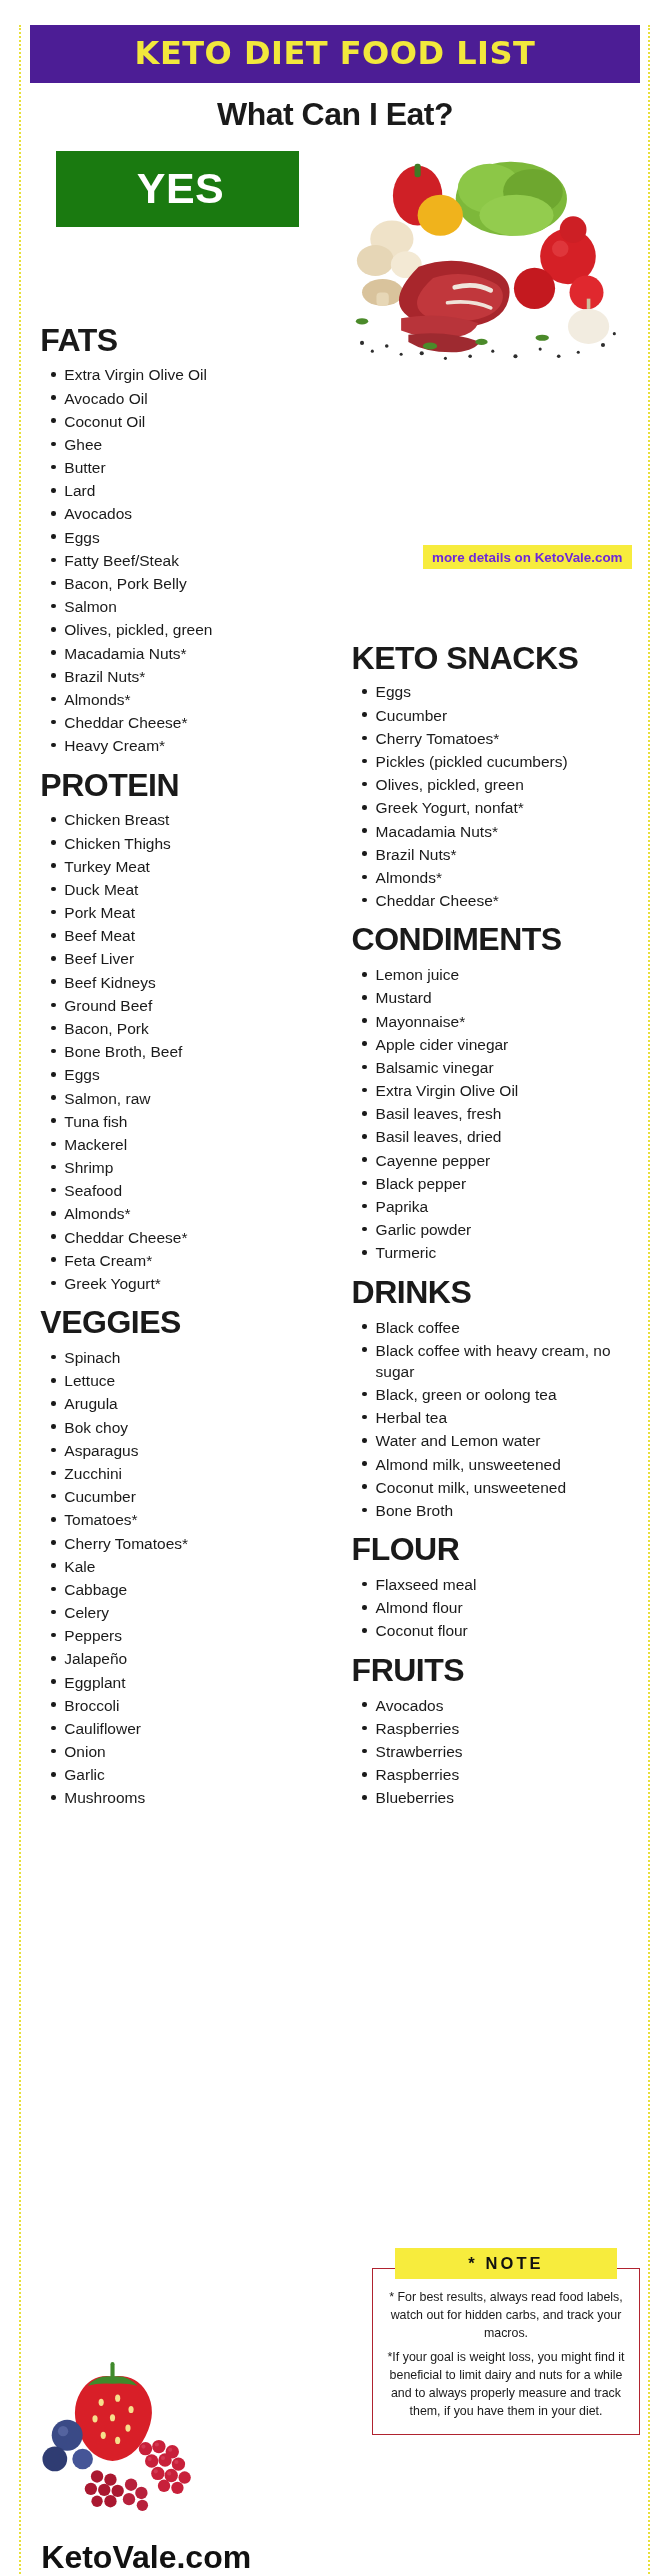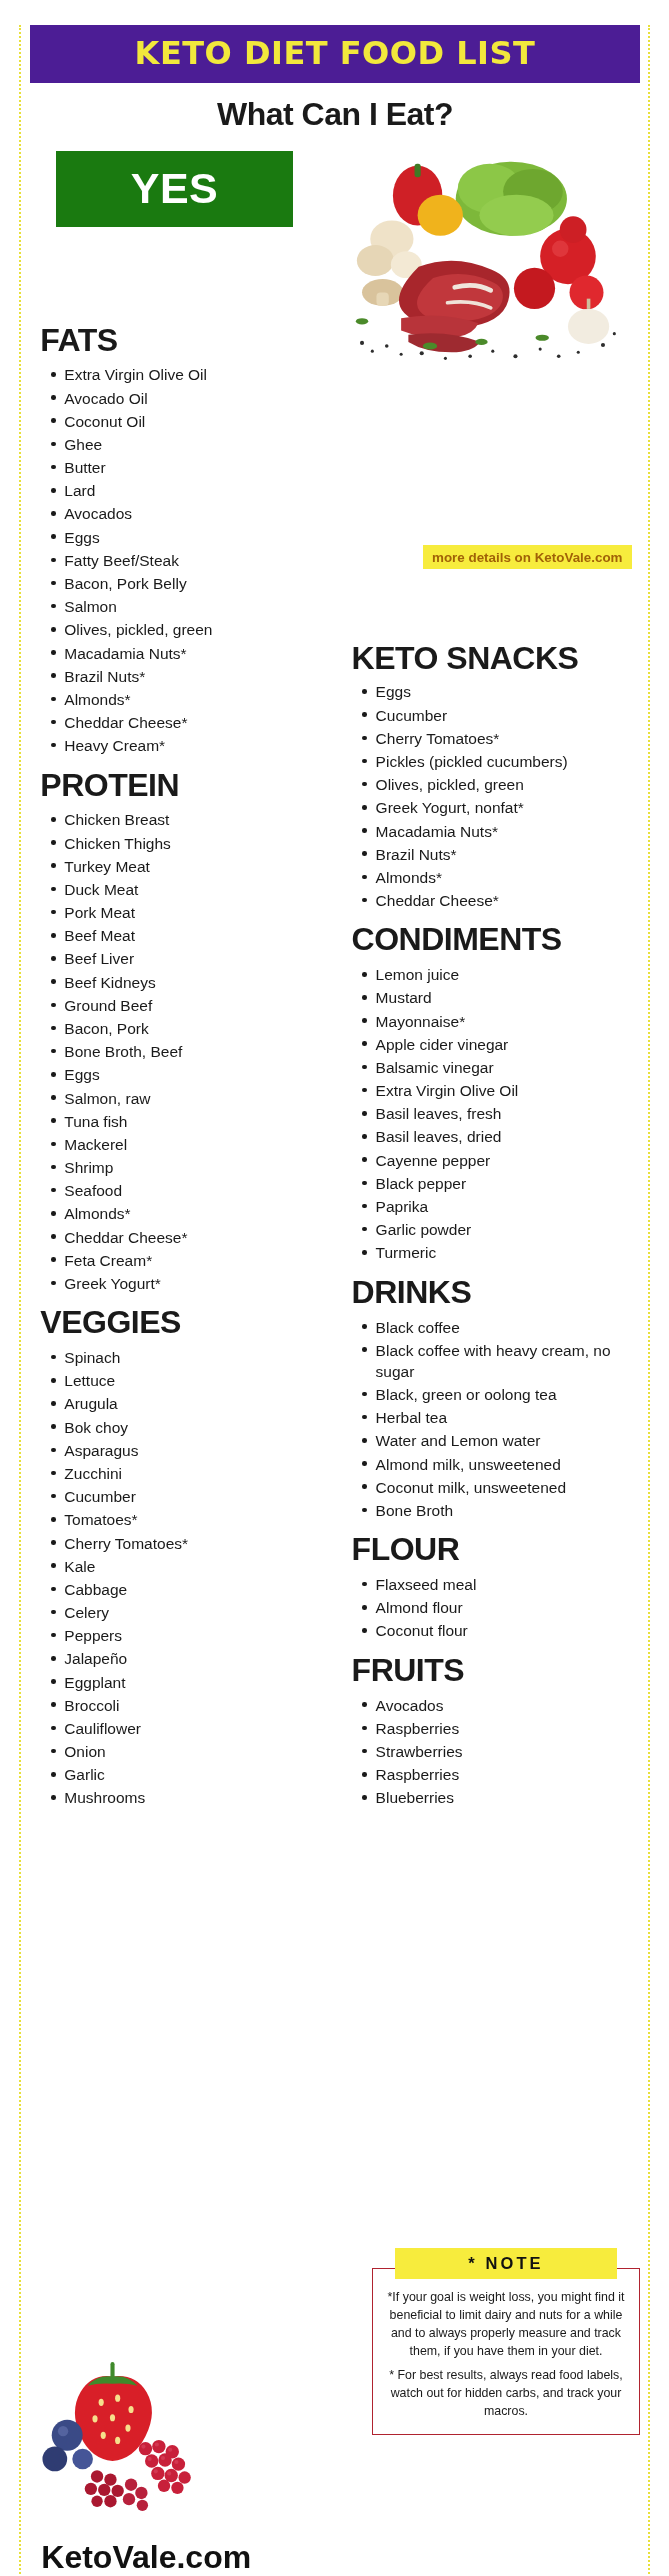--- a/index.html
+++ b/index.html
@@ -65,20 +65,21 @@
   .yes-badge {
     position: absolute;
     left: 26px;
     top: 12.4px;
     width: 237px;
     height: 76px;
     background: #1a7a10;
     display: flex;
     align-items: center;
     justify-content: center;
+    padding-left: 6px;
   }
   .yes-badge span {
     color: #ffffff;
     font-size: 43px;
     font-weight: bold;
     letter-spacing: 0.5px;
   }
 
   .food-photo {
     position: absolute;
@@ -90,21 +91,21 @@
   .food-photo svg { display: block; }
 
   .more-details {
     position: absolute;
     right: 8.2px;
     top: 407px;
     background: #f7ec3d;
     padding: 4.6px 9.3px;
     font-size: 13.4px;
     font-weight: bold;
-    color: #a16207;
+    color: #6d28d9;
     white-space: nowrap;
     z-index: 5;
   }
 
   
   .cols {
     position: relative;
     display: flex;
     gap: 12px;
     margin-top: 3.1px;
@@ -419,22 +420,22 @@
         <li>Strawberries</li>
         <li>Raspberries</li>
         <li>Blueberries</li>
       </ul>
     </div>
   </div>
 
   <div class="note-wrap">
     <div class="note-head">* NOTE</div>
     <div class="note-body">
+      <p>* For best results, always read food labels, watch out for hidden carbs, and track your macros.</p>
       <p>*If your goal is weight loss, you might find it beneficial to limit dairy and nuts for a while and to always properly measure and track them, if you have them in your diet.</p>
-      <p>* For best results, always read food labels, watch out for hidden carbs, and track your macros.</p>
     </div>
   </div>
 
   <div class="footer">
     <div class="berries">
       <svg width="222" height="170" viewBox="0 0 430 330" xmlns="http://www.w3.org/2000/svg">
         <rect x="0" y="0" width="430" height="330" fill="#ffffff"></rect>
 
         <path d="M150 36 q44 -6 66 30 q22 38 -2 86 q-22 44 -64 48 q-42 -4 -62 -48 q-22 -48 0 -86 q22 -36 62 -30 z" fill="#d81f28"></path>
         <path d="M150 36 q30 -4 48 18 q-20 -6 -48 -4 q-28 -2 -48 4 q18 -22 48 -18 z" fill="#3f8a2b"></path>

